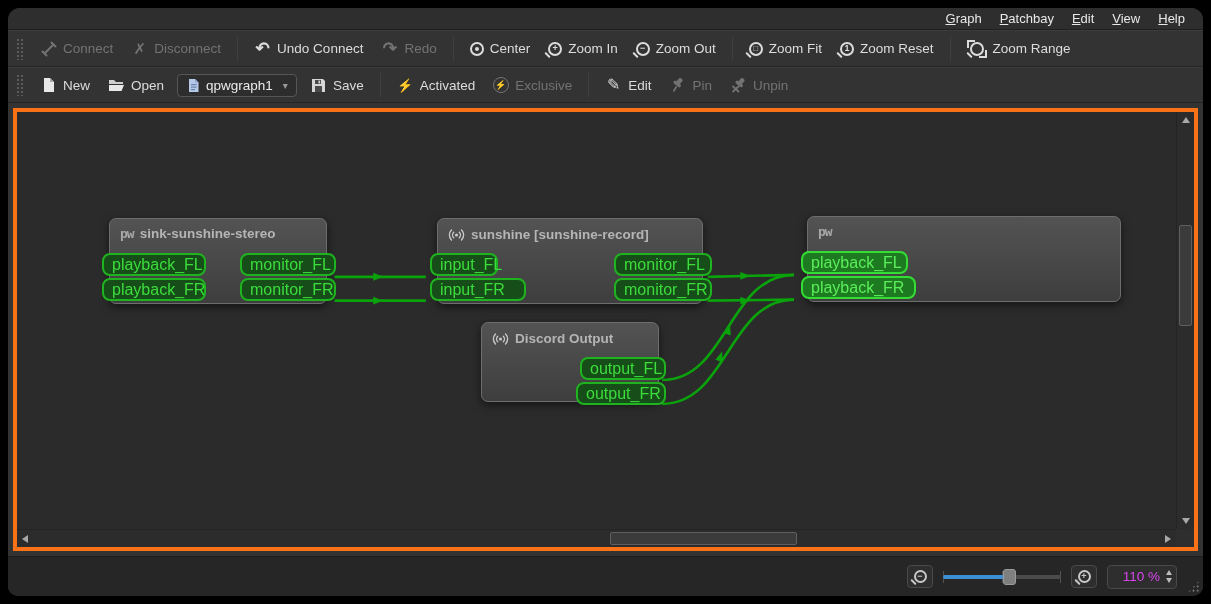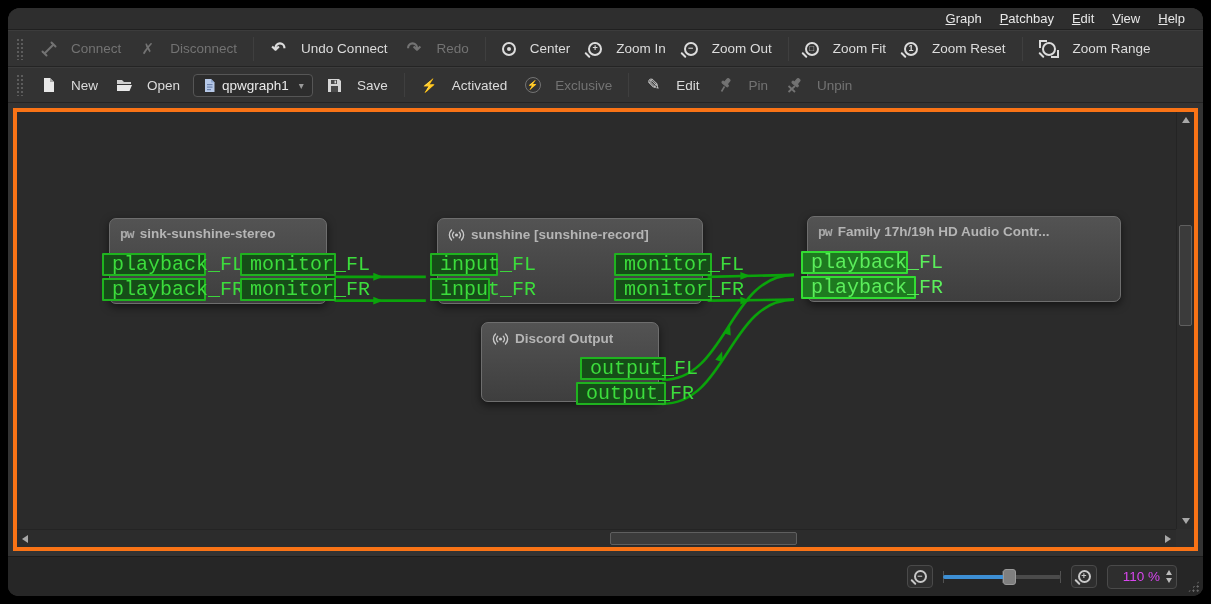--- a/index.html
+++ b/index.html
@@ -24,21 +24,21 @@
   .menuitem { color:#e8e8e8; font-size:13px; padding:1px 8px; }
   .menuitem .u { text-decoration:underline; }
 
   
   .toolbar { background:#333; display:flex; align-items:center; padding:0 4px;
     border-top:1px solid #3c3c3c; border-bottom:1px solid #242424; flex:0 0 auto; }
   .toolbar.one { height:37px; } .toolbar.two { height:36px; }
   .tb-handle { width:7px; height:22px; margin:0 8px 0 4px;
     background-image:radial-gradient(#5c5c5c 34%, transparent 36%);
     background-size:4px 4px; }
-  .tb-btn { display:flex; align-items:center; gap:14px; padding:4px 9px; color:#dcdcdc;
+  .tb-btn { display:flex; align-items:center; gap:6px; padding:4px 9px; color:#dcdcdc;
     font-size:13.5px; border-radius:3px; }
   .tb-btn.disabled { color:#737373; }
   .tb-sep { width:1px; height:24px; background:#262626; border-right:1px solid #3f3f3f;
     margin:0 7px; }
   .lbl { white-space:nowrap; }
   .ic { display:inline-flex; align-items:center; justify-content:center;
     width:17px; height:17px; font-size:15px; line-height:1; }
 
   
   .mag { position:relative; width:14px; height:14px; border:2px solid currentColor;
@@ -73,22 +73,22 @@
   .canvas { position:absolute; left:0; top:0; right:18px; bottom:18px; background:#2b2b2b; }
   svg.wires { position:absolute; left:0; top:0; width:100%; height:100%; }
 
   .node { position:absolute; background:linear-gradient(#535353,#3e3e3e);
     border:1px solid #6e6e6e; border-radius:7px; box-shadow:0 3px 8px rgba(0,0,0,.55); }
   .node-head { display:flex; align-items:center; gap:6px; padding:7px 10px 0 10px; }
   .node-title { color:#b5b5b5; font-weight:bold; font-size:13.5px; white-space:nowrap; }
   .pw { color:#a8a8a8; font-weight:bold; font-size:13px;
     font-family:"DejaVu Sans Mono", monospace; letter-spacing:-1px; }
   .port { position:absolute; height:23px; display:flex; align-items:center;
-    padding:0 8px; border-radius:1px; font-size:20px; white-space:nowrap;
-    background:#164d18; border:2px solid #1fb31f; color:#3cdc3c;font-family:Liberation Mono, monospace; }
+    padding:0 8px; border-radius:8px; font-size:16px; white-space:nowrap;
+    background:#164d18; border:2px solid #1fb31f; color:#3cdc3c; }
   .port.hl { background:#1e7a20; border-color:#33dd33; color:#5bee5b; }
 
   
   .vscroll { position:absolute; top:0; right:0; width:18px; bottom:18px;
     background:#2c2c2c; border-left:1px solid #242424; }
   .hscroll { position:absolute; left:0; right:18px; bottom:0; height:18px;
     background:#2c2c2c; border-top:1px solid #242424; }
   .scorner { position:absolute; right:0; bottom:0; width:18px; height:18px; background:#2e2e2e; }
   .sbtn { position:absolute; width:16px; height:16px; display:flex; align-items:center;
     justify-content:center; }
@@ -361,29 +361,28 @@
                   <circle cx="8" cy="8" r="1.6" fill="#c8c8c8" stroke="none"></circle>
                   <path d="M5.2 5.2 a4 4 0 0 0 0 5.6"></path>
                   <path d="M3 3 a7 7 0 0 0 0 10"></path>
                   <path d="M10.8 5.2 a4 4 0 0 1 0 5.6"></path>
                   <path d="M13 3 a7 7 0 0 1 0 10"></path>
                 </svg>
             </span>
             <span class="node-title">sunshine [sunshine-record]</span>
           </div>
           <div class="port" style="left:-8px;top:34px;width:68px">input_FL</div>
-          <div class="port" style="left:-8px;top:59px;width:60px">input_FR</div>
+          <div class="port" style="left:-8px;top:59px;width:96px">input_FR</div>
           <div class="port" style="right:-10px;top:34px;width:98px">monitor_FL</div>
           <div class="port" style="right:-10px;top:59px;width:98px">monitor_FR</div>
         </div>
 
         <div class="node" style="left:790px;top:104px;width:314px;height:86px">
           <div class="node-head">
             <span class="pw">pw</span>
-            <span class="node-title">Family 17h/19h HD Audio Contr...</span>
           </div>
           <div class="port hl" style="left:-7px;top:34px;width:107px">playback_FL</div>
           <div class="port hl" style="left:-7px;top:59px;width:115px">playback_FR</div>
         </div>
 
         <div class="node" style="left:464px;top:210px;width:178px;height:80px">
           <div class="node-head">
             <span class="ic">
               <svg width="17" height="16" viewBox="0 0 16 16" fill="none" stroke="#c8c8c8" stroke-width="1.4" stroke-linecap="round">
                   <circle cx="8" cy="8" r="1.6" fill="#c8c8c8" stroke="none"></circle>

